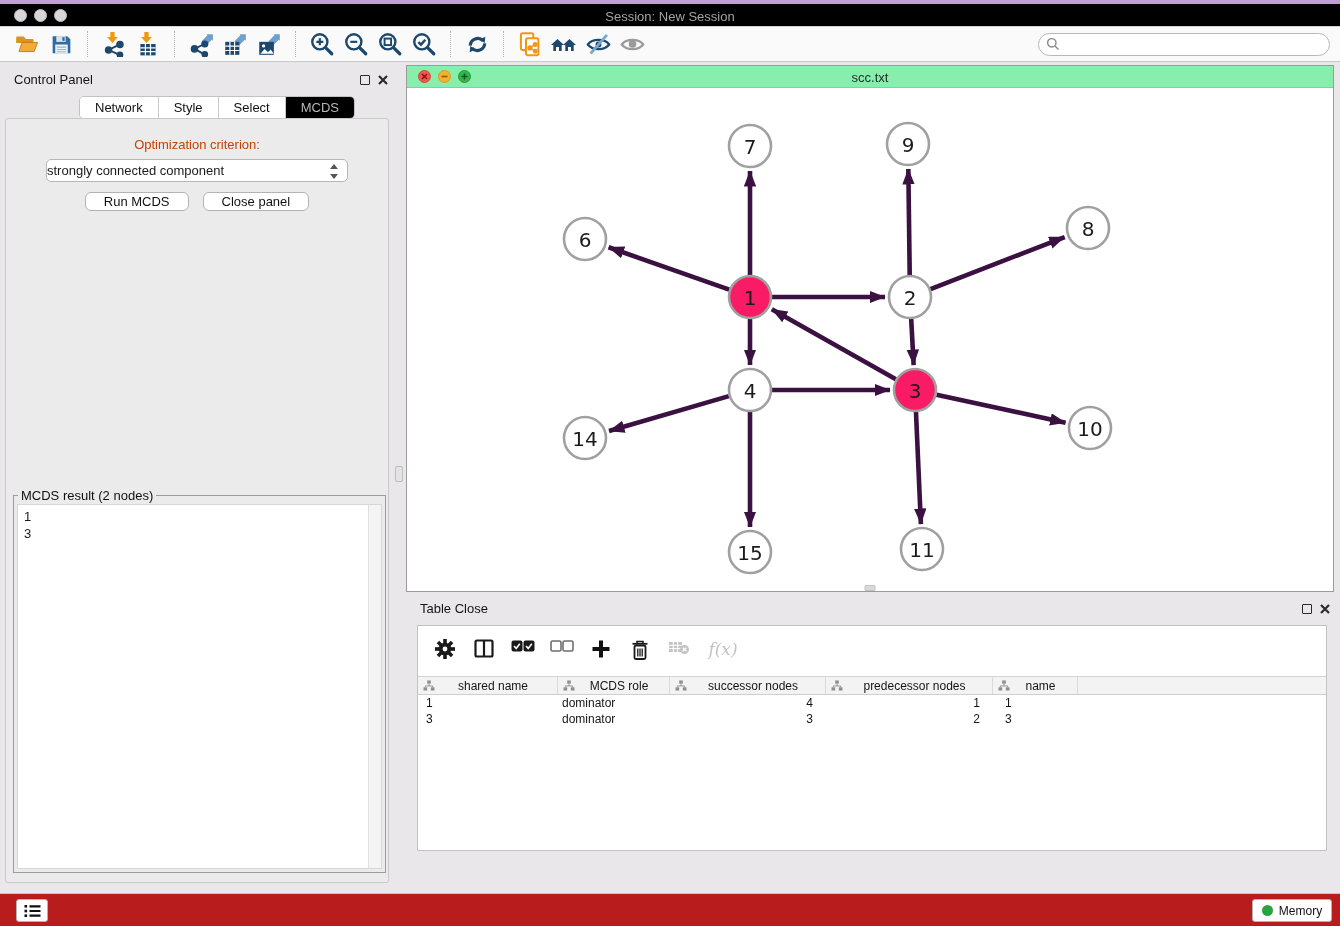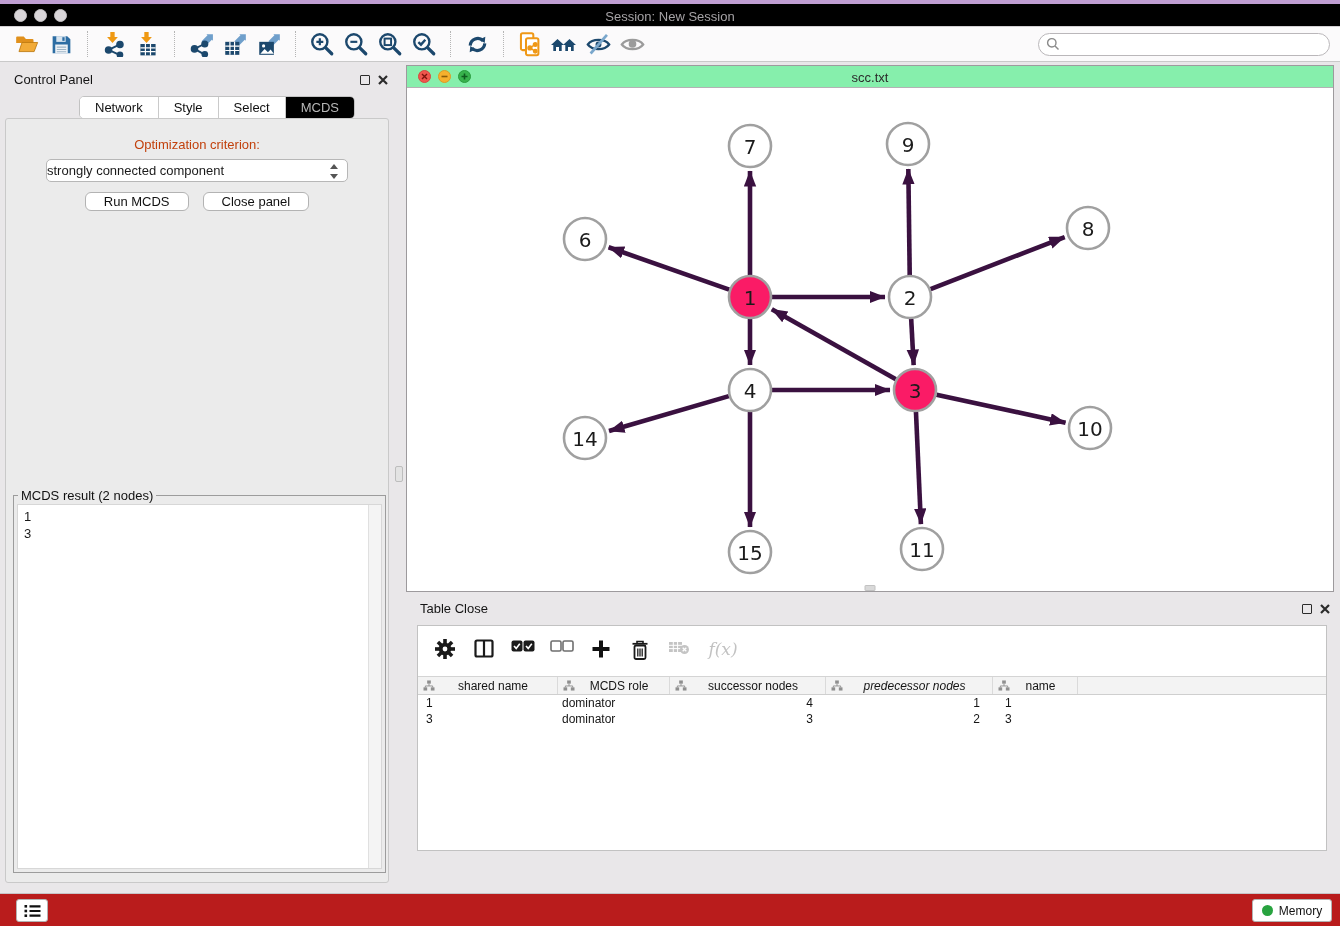--- a/index.html
+++ b/index.html
@@ -467,21 +467,21 @@
             <span class="sorticon">
               <svg width="12" height="11" viewBox="0 0 13 12">
                 <rect x="4.5" y="0.5" width="4" height="3.5" fill="#8f8f8f"></rect>
                 <rect x="0.5" y="8" width="4" height="3.5" fill="#8f8f8f"></rect>
                 <rect x="8.5" y="8" width="4" height="3.5" fill="#8f8f8f"></rect>
                 <path d="M6.5 4 v2.5 M2.5 8 v-1.5 h8 V8" stroke="#8f8f8f" fill="none"></path>
               </svg>
             </span>
             <span class="thlabel">successor nodes</span>
           </div>
-          <div class="th" style="width: 167px; font-style: italic;">
+          <div class="th" style="width: 167px;">
             <span class="sorticon">
               <svg width="12" height="11" viewBox="0 0 13 12">
                 <rect x="4.5" y="0.5" width="4" height="3.5" fill="#8f8f8f"></rect>
                 <rect x="0.5" y="8" width="4" height="3.5" fill="#8f8f8f"></rect>
                 <rect x="8.5" y="8" width="4" height="3.5" fill="#8f8f8f"></rect>
                 <path d="M6.5 4 v2.5 M2.5 8 v-1.5 h8 V8" stroke="#8f8f8f" fill="none"></path>
               </svg>
             </span>
             <span class="thlabel">predecessor nodes</span>
           </div>

